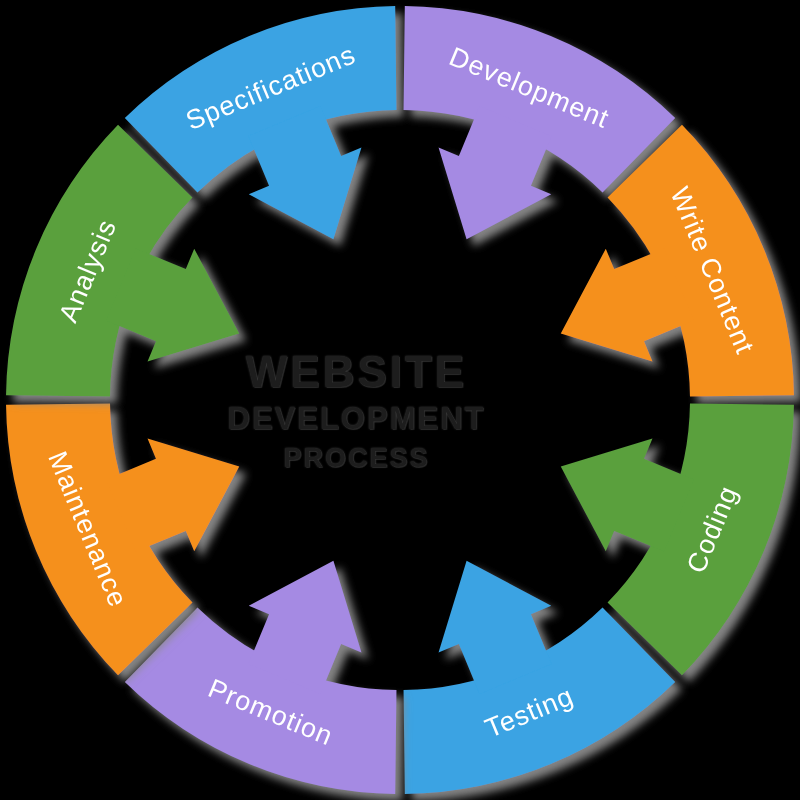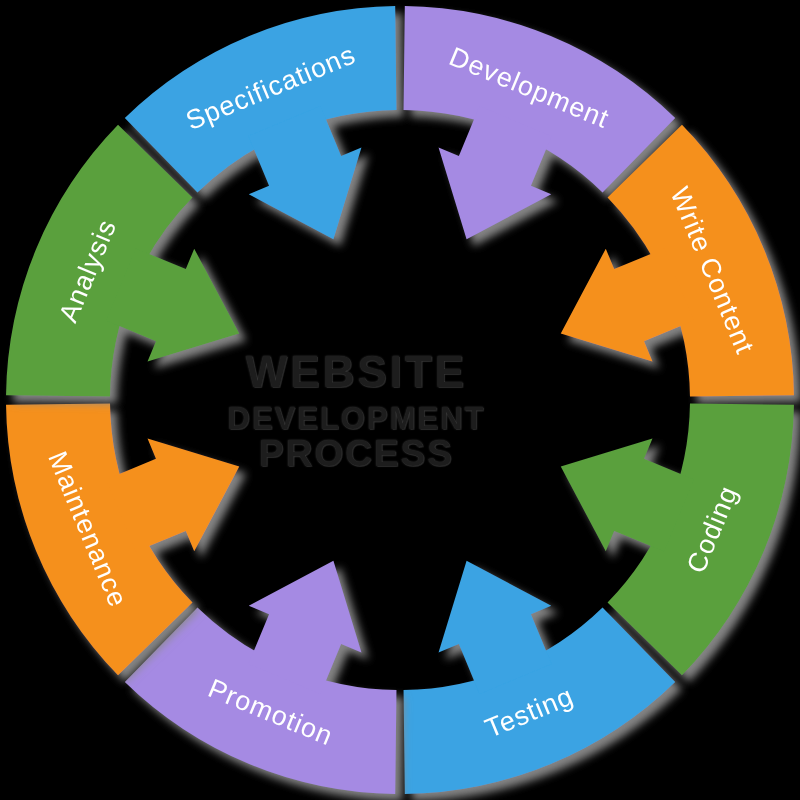--- a/index.html
+++ b/index.html
@@ -43,24 +43,24 @@
     line-height: 1;
     letter-spacing: 3px;
   }
   .center-title .t2 {
     font-size: 31px;
     line-height: 1;
     letter-spacing: 2px;
     margin-top: 9px;
   }
   .center-title .t3 {
-    font-size: 37px;
+    font-size: 27px;
     line-height: 1;
     letter-spacing: 2px;
-    margin-top: 1px;
+    margin-top: 11px;
   }
 </style>
 </head>
 <body>
 
 <div class="stage">
 
   <svg class="wheel" id="wheel-svg" width="800" height="800" viewBox="0 0 800 800">
     <defs>
       <filter id="seg-shadow" x="-20%" y="-20%" width="150%" height="150%">

